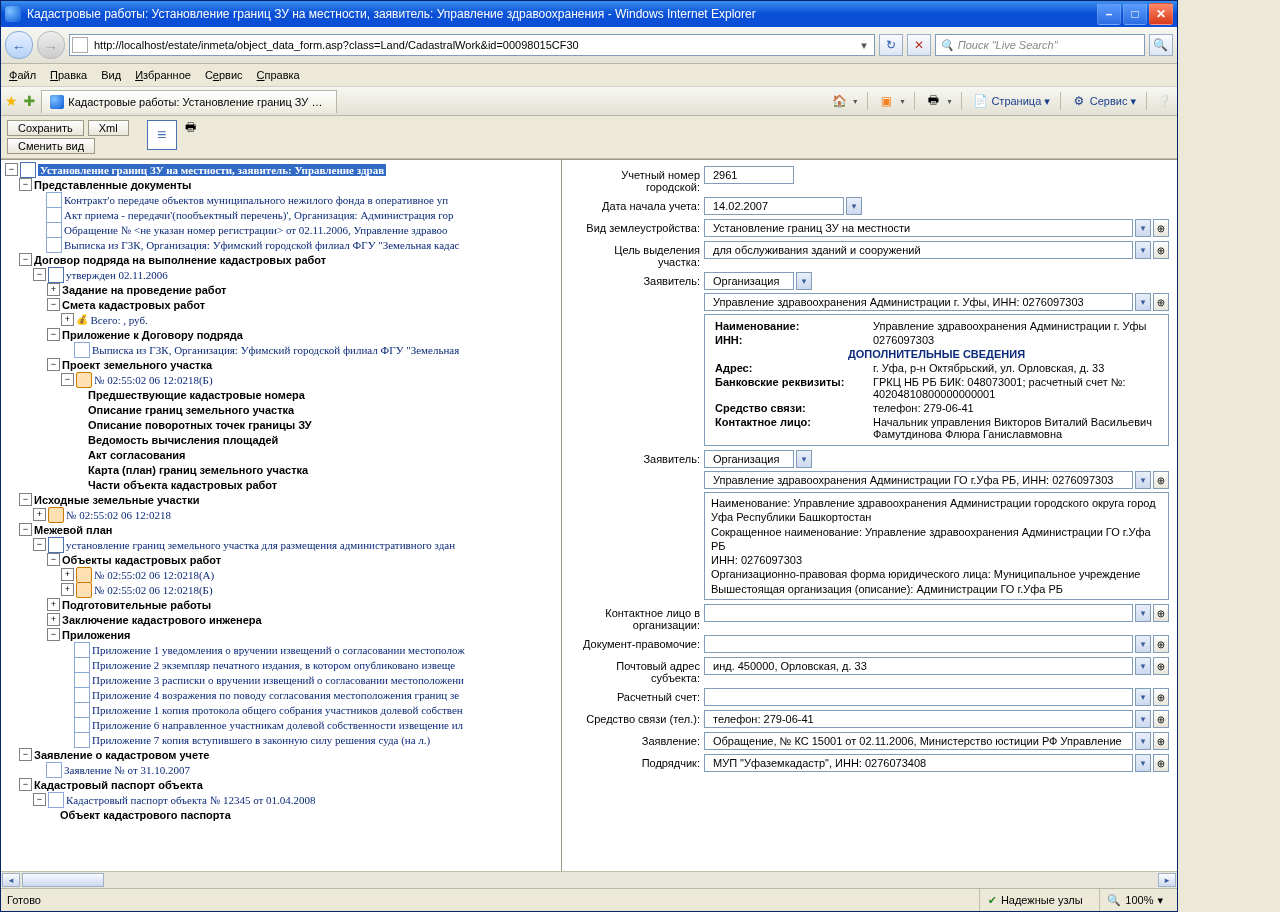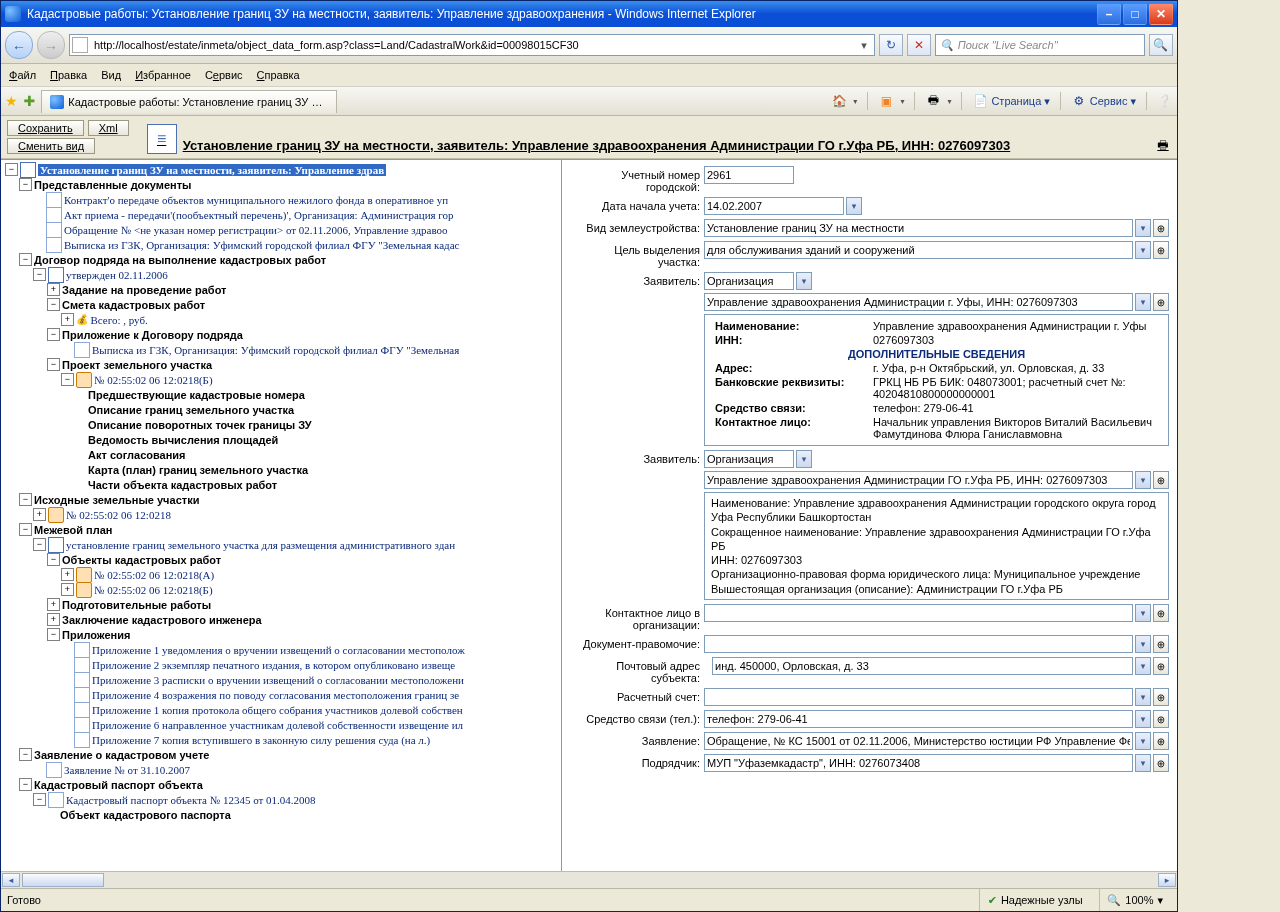--- a/index.html
+++ b/index.html
@@ -31,21 +31,21 @@
   .toolstrip{height:28px;display:flex;align-items:center;padding:0 4px;background:linear-gradient(#f7f7f3,#e3e1d4);border-bottom:1px solid #b8b8a8;gap:6px;}
   .fav-star{color:#f7b500;font-size:14px;}
   .tab{display:flex;align-items:center;gap:4px;background:linear-gradient(#fff,#eceade);border:1px solid #b8b8a8;border-bottom:none;height:22px;padding:0 8px;max-width:320px;}
   .tab .ie-icon2{width:14px;height:14px;background:radial-gradient(circle at 30% 30%,#7fc2ff,#0a5bd8);border-radius:2px;}
   .tab .tab-label{white-space:nowrap;overflow:hidden;text-overflow:ellipsis;max-width:260px;}
   .spacer{flex:1;}
   .tool-txt{color:#1a3e8c;display:flex;align-items:center;gap:3px;}
   .tool-sep{width:1px;height:18px;background:#c0bda8;margin:0 4px;}
   .ico{width:16px;height:16px;display:inline-flex;align-items:center;justify-content:center;font-size:12px;}
   
-  .apptoolbar{display:flex;align-items:flex-end;gap:6px;padding:4px 6px;background:#ece9d8;border-bottom:1px solid #c0bda8;text-decoration:underline;}
+  .apptoolbar{display:flex;align-items:flex-start;gap:6px;padding:4px 6px;background:#ece9d8;border-bottom:1px solid #c0bda8;}
   .btn{background:linear-gradient(#fff,#e8e6da);border:1px solid #9b9884;padding:1px 10px;font-size:11px;cursor:default;}
   .btn-col{display:flex;flex-direction:column;gap:2px;align-items:flex-start;}
   .btn-row{display:flex;gap:4px;}
   .doc-icon{width:28px;height:28px;background:#fff;border:1px solid #4a6fb3;display:flex;align-items:center;justify-content:center;color:#4a6fb3;font-size:16px;margin-left:12px;}
   .app-title{font-weight:bold;font-size:13px;color:#000;line-height:1.25;flex:1;}
   
   .main{flex:1;display:flex;overflow:hidden;border-top:1px solid #9b9884;}
   .left{width:560px;overflow:auto;background:#fff;border-right:1px solid #9b9884;}
   .right{flex:1;overflow:auto;background:#fff;}
   
@@ -60,21 +60,21 @@
   .nlabel{color:#000;}
   .nlabel.bold{font-weight:bold;}
   .nlabel.link{color:#0b2a7a;font-family:Liberation Serif, serif;}
   .sel{background:#316ac5;color:#fff;padding:0 2px;font-family:Liberation Serif, serif;}
   .ind1{padding-left:14px;} .ind2{padding-left:28px;} .ind3{padding-left:42px;} .ind4{padding-left:56px;} .ind5{padding-left:70px;}
   
   .form{padding:6px 8px;}
   .frow{display:flex;align-items:flex-start;margin-bottom:4px;gap:4px;}
   .flabel{width:130px;text-align:right;color:#000;padding-top:3px;}
   .fcontrol{flex:1;display:flex;gap:2px;align-items:flex-start;}
-  .tbox{border:1px solid #7f9db9;background:#fff;height:18px;padding:1px 2px;font-size:11px;box-sizing:border-box;}
+  .tbox{border:1px solid #7f9db9;background:#fff;height:18px;padding:1px 8px;font-size:11px;box-sizing:border-box;}
   .dd{width:16px;height:18px;border:1px solid #7f9db9;background:linear-gradient(#e9effa,#cdd9ee);display:flex;align-items:center;justify-content:center;font-size:9px;color:#375d9b;box-sizing:border-box;}
   .help{width:16px;height:18px;border:1px solid #7f9db9;background:linear-gradient(#fff,#e8e6da);display:flex;align-items:center;justify-content:center;font-size:10px;box-sizing:border-box;}
   .detail-box{border:1px solid #7f9db9;background:#fff;padding:4px 6px;flex:1;}
   .detail-box table{border-collapse:collapse;width:100%;}
   .detail-box td{padding:1px 4px;vertical-align:top;font-size:11px;}
   .detail-box td.k{font-weight:bold;white-space:nowrap;width:150px;}
   .extra-head{text-align:center;font-weight:bold;color:#0b2a7a;padding:4px 0;}
   .plain-box{border:1px solid #7f9db9;background:#fff;padding:3px 6px;flex:1;font-size:11px;line-height:1.3;}
   
   .status{height:22px;border-top:1px solid #b8b8a8;background:#ece9d8;display:flex;align-items:center;font-size:11px;gap:8px;padding:0 6px;}
@@ -152,21 +152,20 @@
 
   <div class="apptoolbar">
     <div class="btn-col">
       <div class="btn-row">
         <div class="btn">Сохранить</div>
         <div class="btn">Xml</div>
       </div>
       <div class="btn">Сменить вид</div>
     </div>
     <div class="doc-icon">≡</div>
-    <div class="app-title">Установление границ ЗУ на местности, заявитель: Управление здравоохранения Администрации ГО г.Уфа РБ, ИНН: 0276097303</div>
     <span class="ico">🖶</span>
   </div>
 
   <div class="main">
 
     <div class="left">
       <div class="tree">
         <div class="node">
             <span class="exp">−</span>
             <span class="nico doc"></span>
@@ -490,21 +489,21 @@
           <div class="fcontrol">
               <input class="tbox" style="flex: 1 1 0%;">
               <div class="dd">▾</div>
               <div class="help">⊕</div>
             </div>
           </div>
 
         <div class="frow">
             <div class="flabel">Почтовый адрес субъекта:</div>
           <div class="fcontrol">
-              <input class="tbox" style="flex: 1 1 0%; margin-left: 8px;" value="инд. 450000, Орловская, д. 33">
+              <input class="tbox" style="flex: 1 1 0%;" value="инд. 450000, Орловская, д. 33">
               <div class="dd">▾</div>
               <div class="help">⊕</div>
             </div>
           </div>
 
         <div class="frow">
             <div class="flabel">Расчетный счет:</div>
           <div class="fcontrol">
               <input class="tbox" style="flex: 1 1 0%;">
               <div class="dd">▾</div>

